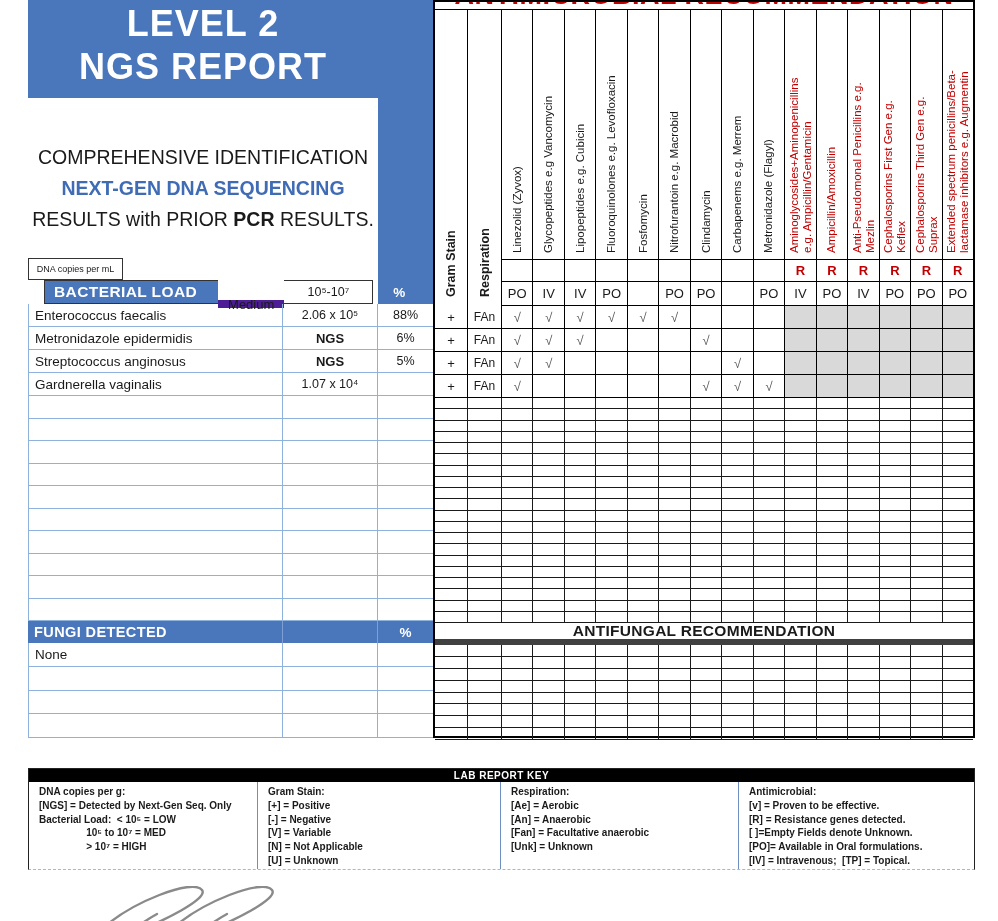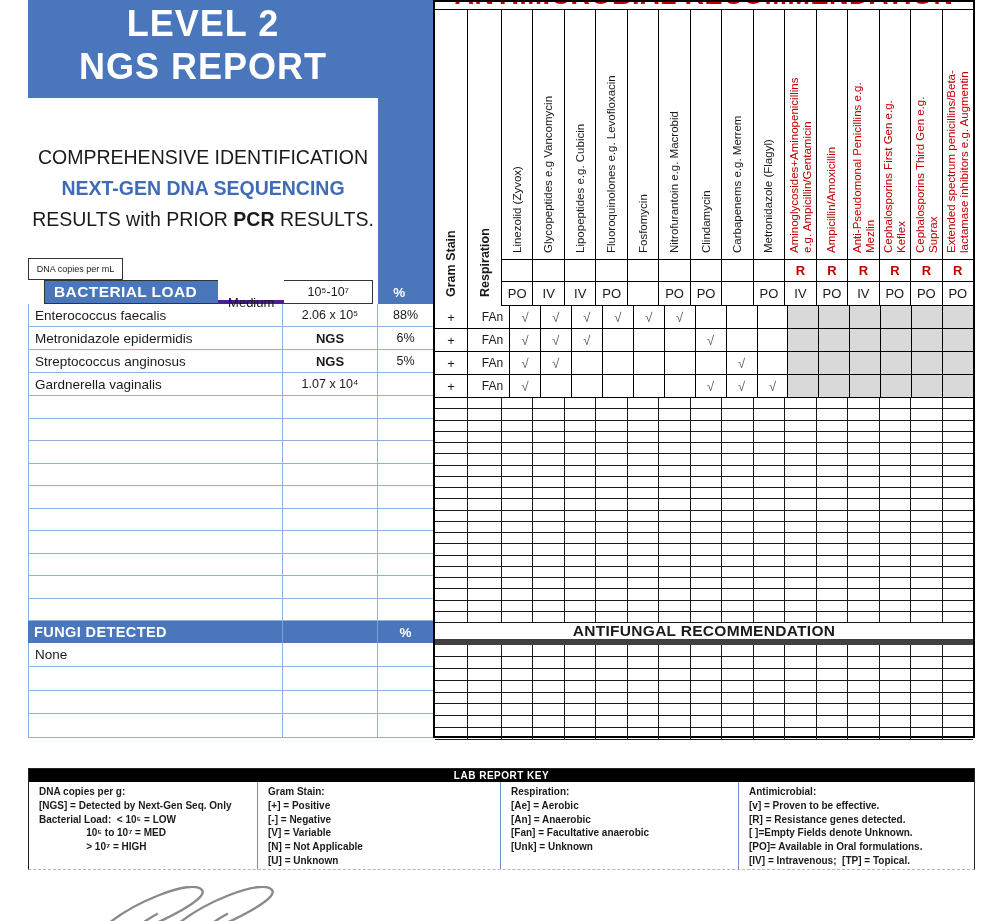--- a/index.html
+++ b/index.html
@@ -27,21 +27,21 @@
   #complete-row{position:absolute;left:28px;top:258px;width:405px;height:22px;display:flex;}
   #complete-row .c-name{width:255px;border:1px solid #333;border-right:none;background:#fff;
     font-weight:bold;font-size:13px;display:flex;align-items:center;padding-left:4px;}
   #complete-row .c-copies{width:95px;border:1px solid #333;background:#fff;font-size:9px;
     display:flex;align-items:center;justify-content:center;}
   #complete-row .c-ngs{width:55px;color:#fff;font-weight:bold;font-size:13.5px;
     display:flex;align-items:center;justify-content:center;}
   #load-row{position:absolute;left:20px;top:280px;width:405px;height:24px;display:flex;padding-left:24px;}
   #load-row .l-bar{width:185px;background:var(--blue);border:1px solid #333;border-right:none;
     color:#fff;font-weight:bold;font-size:15.5px;letter-spacing:.4px;display:flex;align-items:center;padding-left:9px;}
-  #load-row .l-medium{width:70px;border:2px solid #4c1d95;background:#fff;font-size:13px;
+  #load-row .l-medium{width:70px;border:4px solid #4c1d95;background:#fff;font-size:13px;
     display:flex;align-items:center;justify-content:center;margin-top:20px;}
   #load-row .l-range{width:95px;border:1px solid #333;border-left:none;background:#fff;font-size:12.5px;
     display:flex;align-items:center;justify-content:center;}
   #load-row .l-pct{width:55px;color:#fff;font-weight:bold;font-size:13.5px;
     display:flex;align-items:center;justify-content:center;}
 
   
   #left-rows{position:absolute;left:28px;top:304px;width:405px;}
   #fungi-rows{position:absolute;left:28px;top:643px;width:405px;}
   .lrow{display:flex;border-bottom:1px solid var(--lblue);}
@@ -83,21 +83,21 @@
     transform-origin:top left;transform:rotate(-90deg);display:flex;align-items:center;
     font-weight:bold;font-size:12.5px;padding-left:5px;white-space:nowrap;}
   .alab{position:absolute;left:calc(50% - 15.5px);top:246px;width:246px;height:31px;
     transform-origin:top left;transform:rotate(-90deg);display:flex;align-items:center;
     font-size:11.5px;line-height:12.5px;padding-left:3px;white-space:pre-line;}
   .alab.red{color:var(--red);}
 
   #check-rows{position:absolute;left:0;top:304px;width:538px;}
   .crow{display:flex;height:23px;border-bottom:1px solid #000;}
   .crow .cg{width:33px;border-right:1px solid #000;font-size:13px;display:flex;align-items:center;justify-content:center;}
-  .crow .cr{width:34px;border-right:1px solid #000;font-size:12px;display:flex;align-items:center;justify-content:center;margin-left:8px;}
+  .crow .cr{width:34px;border-right:1px solid #000;font-size:12px;display:flex;align-items:center;justify-content:center;}
   .crow .cc{flex:1;border-right:1px solid #000;font-size:13px;color:#595959;
     display:flex;align-items:center;justify-content:center;}
   .crow .cc:last-child{border-right:none;}
   .crow .cc.gray{background:var(--gray);}
 
   .egrid{position:absolute;left:0;width:538px;}
   #egrid1{top:396px;}
   #egrid2{top:643px;}
   .erow{display:flex;border-bottom:1px solid #1a1a1a;}
   .erow .eg{width:33px;border-right:1px solid #1a1a1a;}

